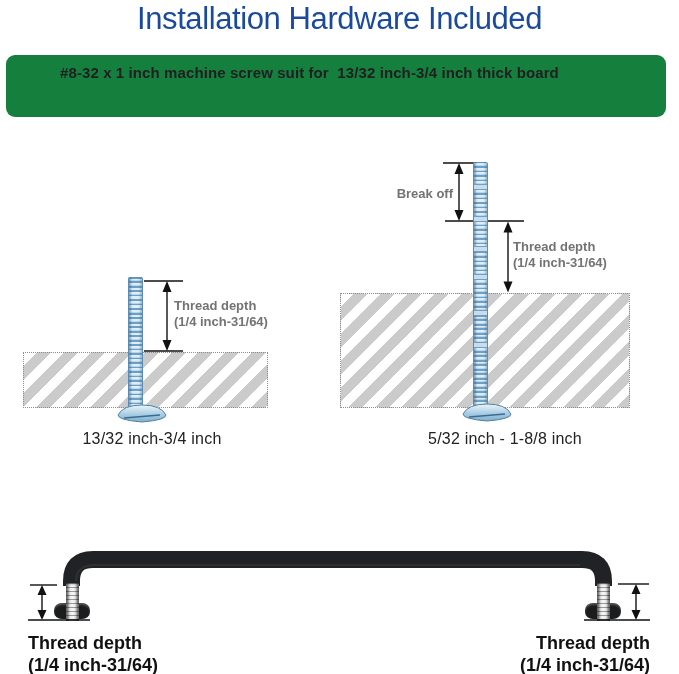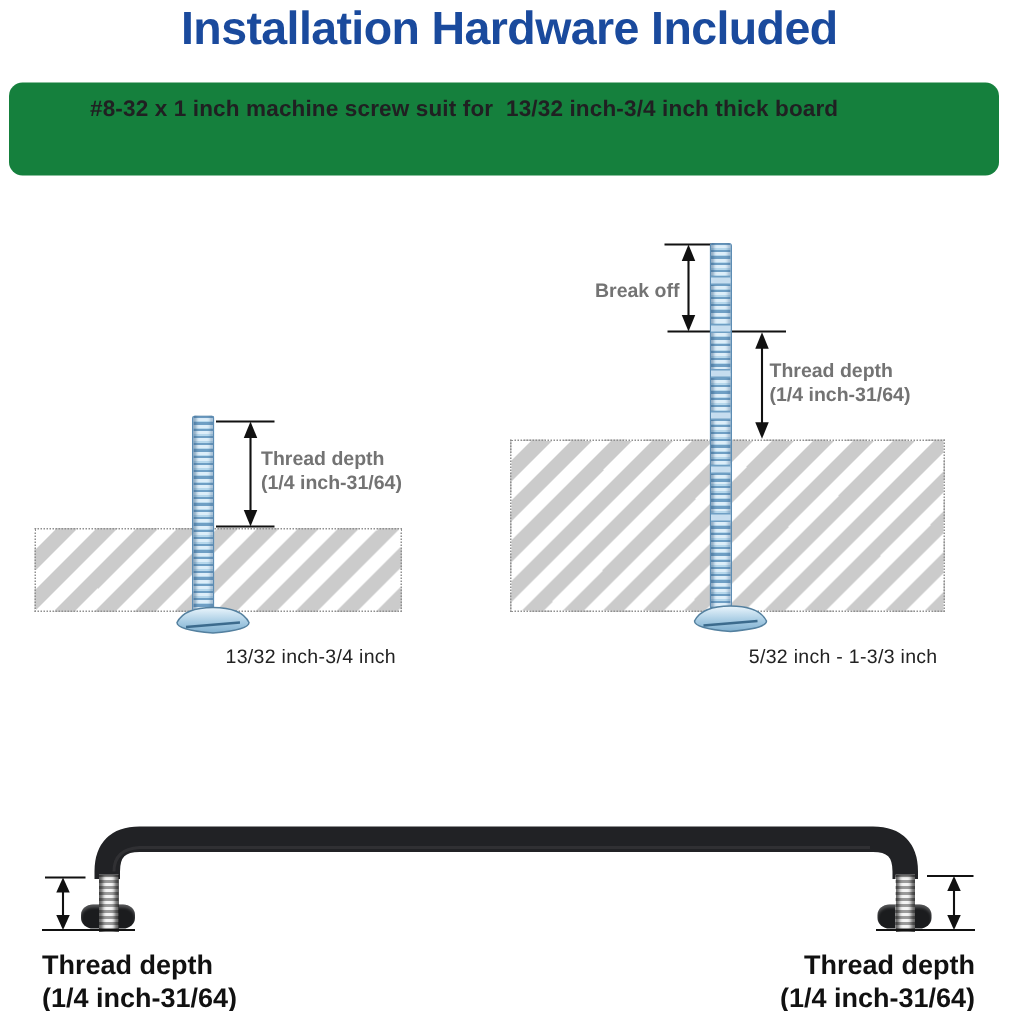--- a/index.html
+++ b/index.html
@@ -5,21 +5,21 @@
   html,body{margin:0;padding:0;background:#ffffff;}
   #stage{
     position:relative;width:679px;height:674px;background:#fff;overflow:hidden;
     font-family:"Liberation Sans","DejaVu Sans",sans-serif;color:#1d1d1f;
   }
   .abs{position:absolute;}
 
   
   .title{
     left:0;top:1px;width:679px;text-align:center;
-    font-size:31px;font-weight:700;letter-spacing:-0.4px;color:#1a4a9d;
+    font-size:31px;font-weight:400;letter-spacing:-0.4px;color:#1a4a9d;
     white-space:nowrap;
   }
 
   
   .info-box{
     left:6px;top:55px;width:660px;height:62px;background:#15803d;border-radius:9px;
   }
   .info-line{
     position:absolute;left:54px;font-size:15px;font-weight:600;color:#202022;
     white-space:pre;letter-spacing:0.1px;
@@ -49,21 +49,21 @@
     position:absolute;left:0;width:100%;height:6px;background:#c6ddef;
     border-top:1px solid #6f9fc4;border-bottom:1px solid #6f9fc4;box-sizing:border-box;
   }
   .head{z-index:3;}
 
   
   .ann{
     z-index:5;font-size:13px;font-weight:700;color:#737373;line-height:16px;white-space:nowrap;
   }
   .board-label{
-    z-index:5;font-size:13px;font-weight:500;color:#222;text-align:right;
+    z-index:5;font-size:16px;font-weight:500;color:#222;text-align:center;
     letter-spacing:0.2px;white-space:nowrap;
   }
 
   
   .disc{z-index:2;background:#1b1c1e;border-radius:8px/7px;box-shadow:inset 0 2px 2px rgba(255,255,255,.25);}
   .stud{
     z-index:3;box-sizing:border-box;
     background:repeating-linear-gradient(to bottom,#9a9a9a 0 1.5px,#f4f4f4 1.5px 4px);
     box-shadow:inset 2.5px 0 2.5px rgba(0,0,0,.6), inset -2.5px 0 2.5px rgba(0,0,0,.6);
   }
@@ -148,21 +148,21 @@
   <svg class="abs dim" style="left:500px;top:221px;" width="30" height="72" viewBox="0 0 30 72">
     <line x1="8" y1="3" x2="8" y2="69"></line>
     <polygon points="8,0.5 3.5,11.5 12.5,11.5"></polygon>
     <polygon points="8,71.5 3.5,60.5 12.5,60.5"></polygon>
   </svg>
   <div class="abs ann" style="left:513px;top:239px;">
     <div>Thread depth</div>
     <div>(1/4 inch-31/64)</div>
   </div>
 
-  <div class="abs board-label" style="left:385px;top:430px;width:240px;">5/32 inch - 1-3/3 inch</div>
+  <div class="abs board-label" style="left:385px;top:430px;width:240px;">5/32 inch - 1-8/8 inch</div>
 
   <svg class="abs" style="left:40px;top:540px;z-index:2;" width="600" height="50" viewBox="0 0 600 50">
     <path d="M 31.5 46 L 31.5 41 Q 31.5 19.5 53 19.5 L 542 19.5 Q 563.5 19.5 563.5 41 L 563.5 46" fill="none" stroke="#212225" stroke-width="17"></path>
     <path d="M 36 41 Q 36 26 53 25 L 540 25" fill="none" stroke="#3a3b3e" stroke-width="2" opacity="0.6"></path>
   </svg>
 
   <div class="abs disc" style="left:54px;top:603px;width:36px;height:16px;"></div>
   <div class="abs stud" style="left:66px;top:583px;width:13px;height:38px;"></div>
 
   <div class="abs disc" style="left:585px;top:603px;width:36px;height:16px;"></div>

